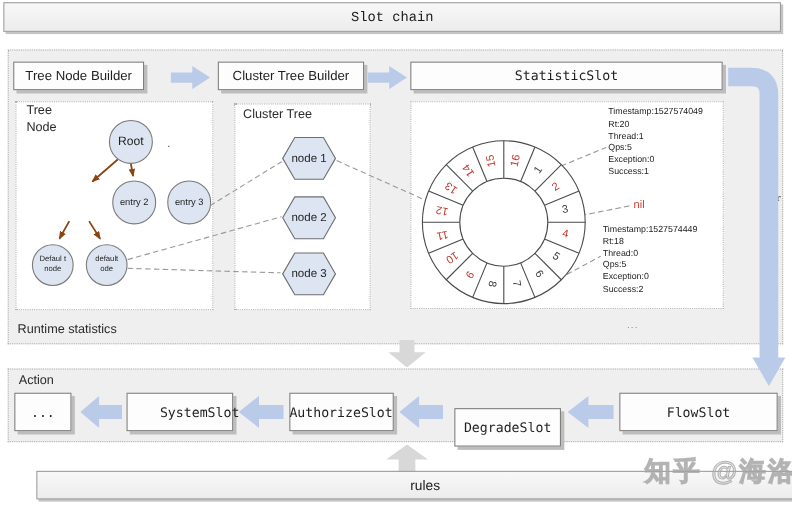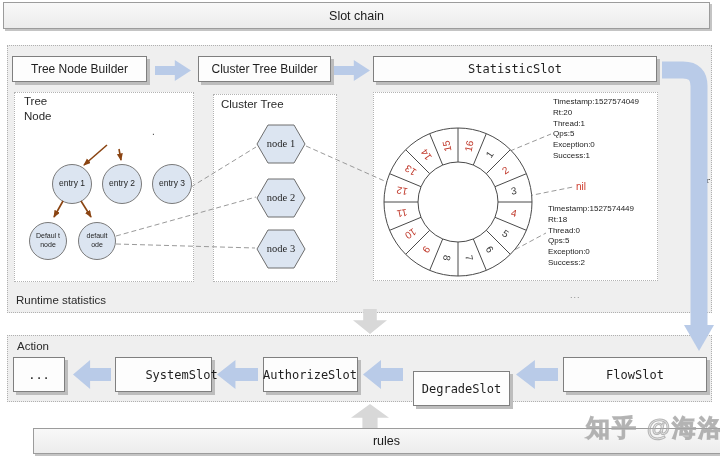--- a/index.html
+++ b/index.html
@@ -42,21 +42,21 @@
   .c-root { font-size:11px; }
   .c-entry { font-size:8.5px; line-height:1.15; }
   .c-small { font-size:7px; line-height:1.25; }
   .c-entry span, .c-small span { width:26px; display:block; }
   
   .hex-wrap { position:absolute; width:50px; height:42px; }
   .hex-label {
     position:absolute; inset:0; display:flex; align-items:center; justify-content:center;
     text-align:center; font-size:10.5px; line-height:1.15;
   }
-  .hex-label span { width:34px; display:block;font-family:Liberation Serif, serif; }
+  .hex-label span { width:34px; display:block; }
   
   .stats { position:absolute; font-size:8px; line-height:10.8px; color:#222; }
   .stats div { white-space:nowrap; }
   .nil { position:absolute; font-size:10px; color:#cf3a2b; }
   .tiny-gray { position:absolute; font-size:9px; color:#8a8a8a; letter-spacing:1px; }
   .stray-r { position:absolute; font-family:"DejaVu Serif", serif; font-size:8px; color:#333; }
   .tree-dot { position:absolute; font-size:10px; color:#444; }
   
   #overlay { position:absolute; left:0; top:0; pointer-events:none; }
   .ring-num { font-family:"Liberation Sans", sans-serif; font-size:10px; fill:#3a3a3a;
@@ -67,46 +67,46 @@
     position:absolute; font-size:24px; font-weight:bold; letter-spacing:2px;
     color:rgba(200,200,200,0.35); -webkit-text-stroke:1px rgba(160,160,160,0.75);
     z-index:30; white-space:nowrap;
   }
 </style>
 </head>
 <body>
 
 <div id="stage">
 
-  <div class="bar" style="left:3px;top:2px;width:707px;height:27px;">
+  <div class="bar" style="left:3px;top:2px;width:707px;height:27px;font-family:Liberation Mono, monospace;">
     <span>Slot chain</span>
   </div>
 
   <div class="panel" style="left:7px;top:45px;width:705px;height:268px;"></div>
 
-  <div class="box" style="left:12px;top:56px;width:135px;height:26px;">
+  <div class="box" style="left:12px;top:56px;width:119px;height:26px;">
     <span>Tree Node Builder</span>
   </div>
   <div class="arr arr-right" style="left:155px;top:60px;width:36px;height:21px;"></div>
   <div class="box" style="left:198px;top:56px;width:133px;height:26px;">
     <span>Cluster Tree Builder</span>
   </div>
   <div class="arr arr-right" style="left:334px;top:60px;width:36px;height:21px;"></div>
   <div class="box mono" style="left:373px;top:56px;width:284px;height:26px;">
     <span>StatisticSlot</span>
   </div>
 
   <div class="dotted-box" style="left:14px;top:92px;width:180px;height:190px;"></div>
   <div class="panel-title" style="left:24px;top:94px;width:42px;line-height:1.3;">Tree Node</div>
 
+  <div class="circle c-root" style="left:99px;top:109px;width:40px;height:40px;">
+    <span>Root</span>
+  </div>
   <div class="tree-dot" style="left:152px;top:126px;">.</div>
 
-  <div class="circle c-entry" style="left:52px;top:164px;width:40px;height:40px;">
-    <span>entry 1</span>
-  </div>
   <div class="circle c-entry" style="left:102px;top:164px;width:40px;height:40px;">
     <span>entry 2</span>
   </div>
   <div class="circle c-entry" style="left:152px;top:164px;width:40px;height:40px;">
     <span>entry 3</span>
   </div>
 
   <div class="circle c-small" style="left:29px;top:222px;width:38px;height:38px;">
     <span>Defaul t node</span>
   </div>

